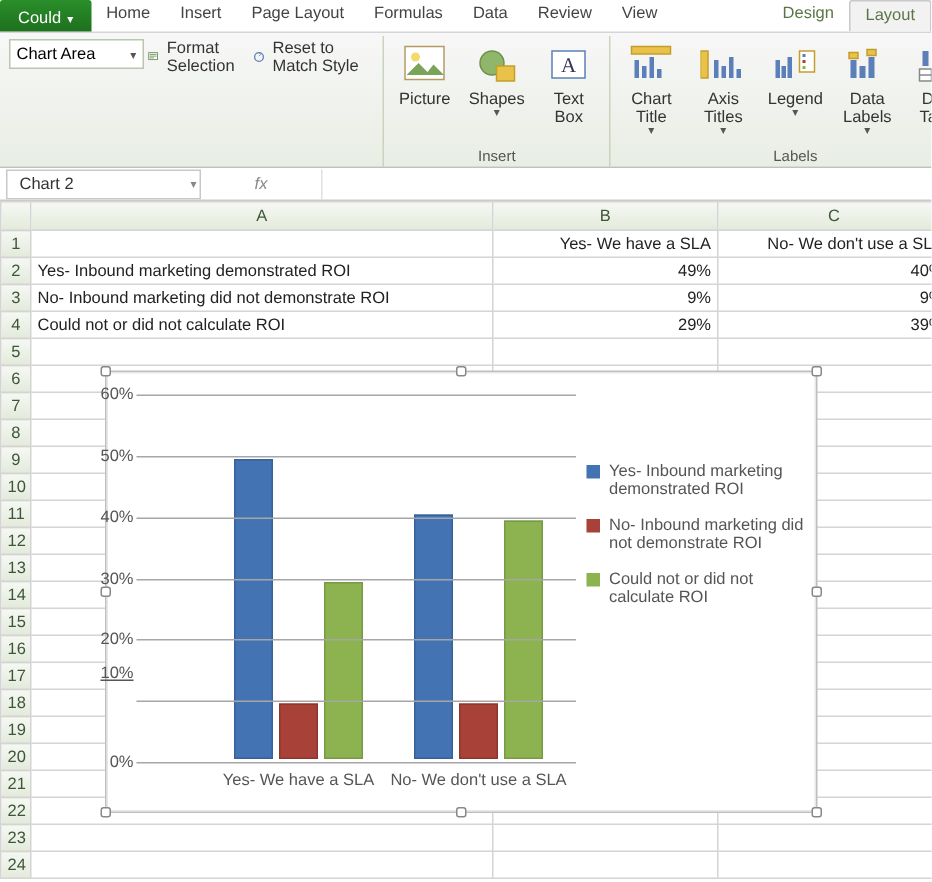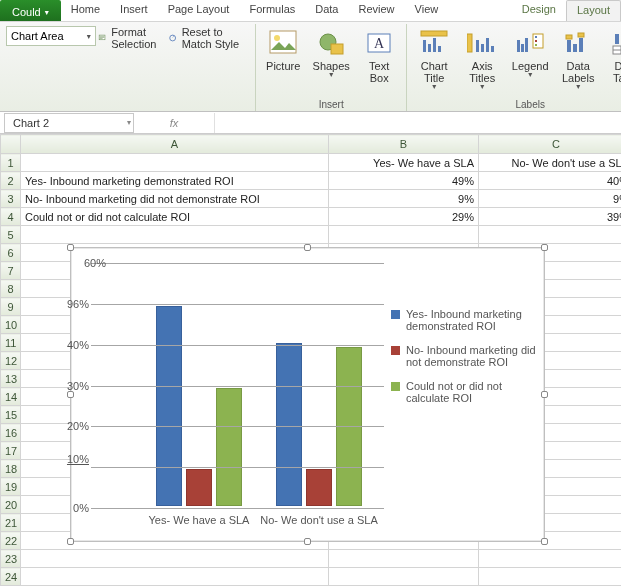--- a/index.html
+++ b/index.html
@@ -550,31 +550,31 @@
           <div class="cluster" style="left: 128px; width: 120px;">
             <div class="bar b1" style="height: 163.333px;"></div>
             <div class="bar b2" style="height: 36.75px;"></div>
             <div class="bar b3" style="height: 159.25px;"></div>
             <div class="xcat">No- We don't use a SLA</div>
           </div>
         </div>
   <div class="ytick" style="top: 245px;"></div>
         <div class="ylab" style="top: 245px;">0%</div>
         <div class="ytick" style="top: 204.167px;"></div>
-        <div class="ylab" style="top: 196px; text-decoration: underline;">10%</div>
+        <div class="ylab" style="top: 186px; text-decoration: underline;">10%</div>
         <div class="ytick" style="top: 163.333px;"></div>
         <div class="ylab" style="top: 163.333px;">20%</div>
         <div class="ytick" style="top: 122.5px;"></div>
         <div class="ylab" style="top: 122.5px;">30%</div>
         <div class="ytick" style="top: 81.6667px;"></div>
         <div class="ylab" style="top: 81.6667px;">40%</div>
         <div class="ytick" style="top: 40.8333px;"></div>
-        <div class="ylab" style="top: 40.8333px;">96%</div>
+        <div class="ylab" style="top: 40.8333px;">50%</div>
         <div class="ytick" style="top: 0px;"></div>
-        <div class="ylab" style="top: 0px; margin-left: 17px;">60%</div>
+        <div class="ylab" style="top: 0px;">60%</div>
       </div>
   <div class="legend" id="legend">
         <div class="row">
           <div class="swatch" style="background: rgb(68, 115, 179);"></div>
           <div>Yes- Inbound marketing demonstrated ROI</div>
         </div>
         <div class="row">
           <div class="swatch" style="background: rgb(168, 65, 55);"></div>
           <div>No- Inbound marketing did not demonstrate ROI</div>
         </div>

